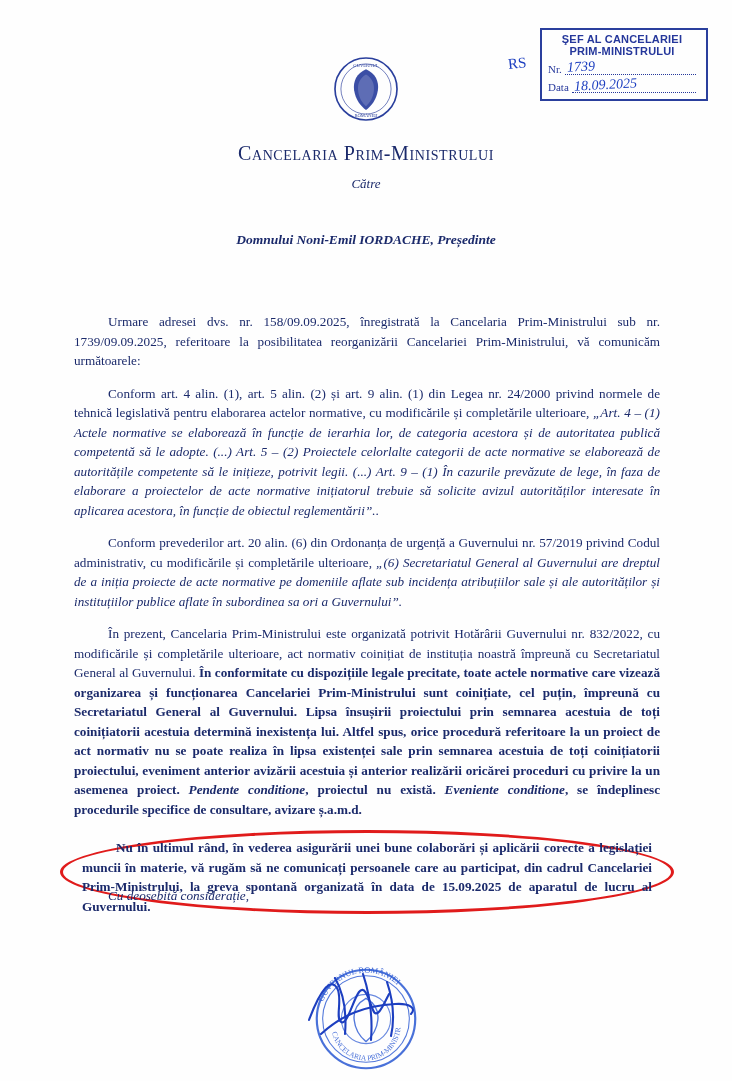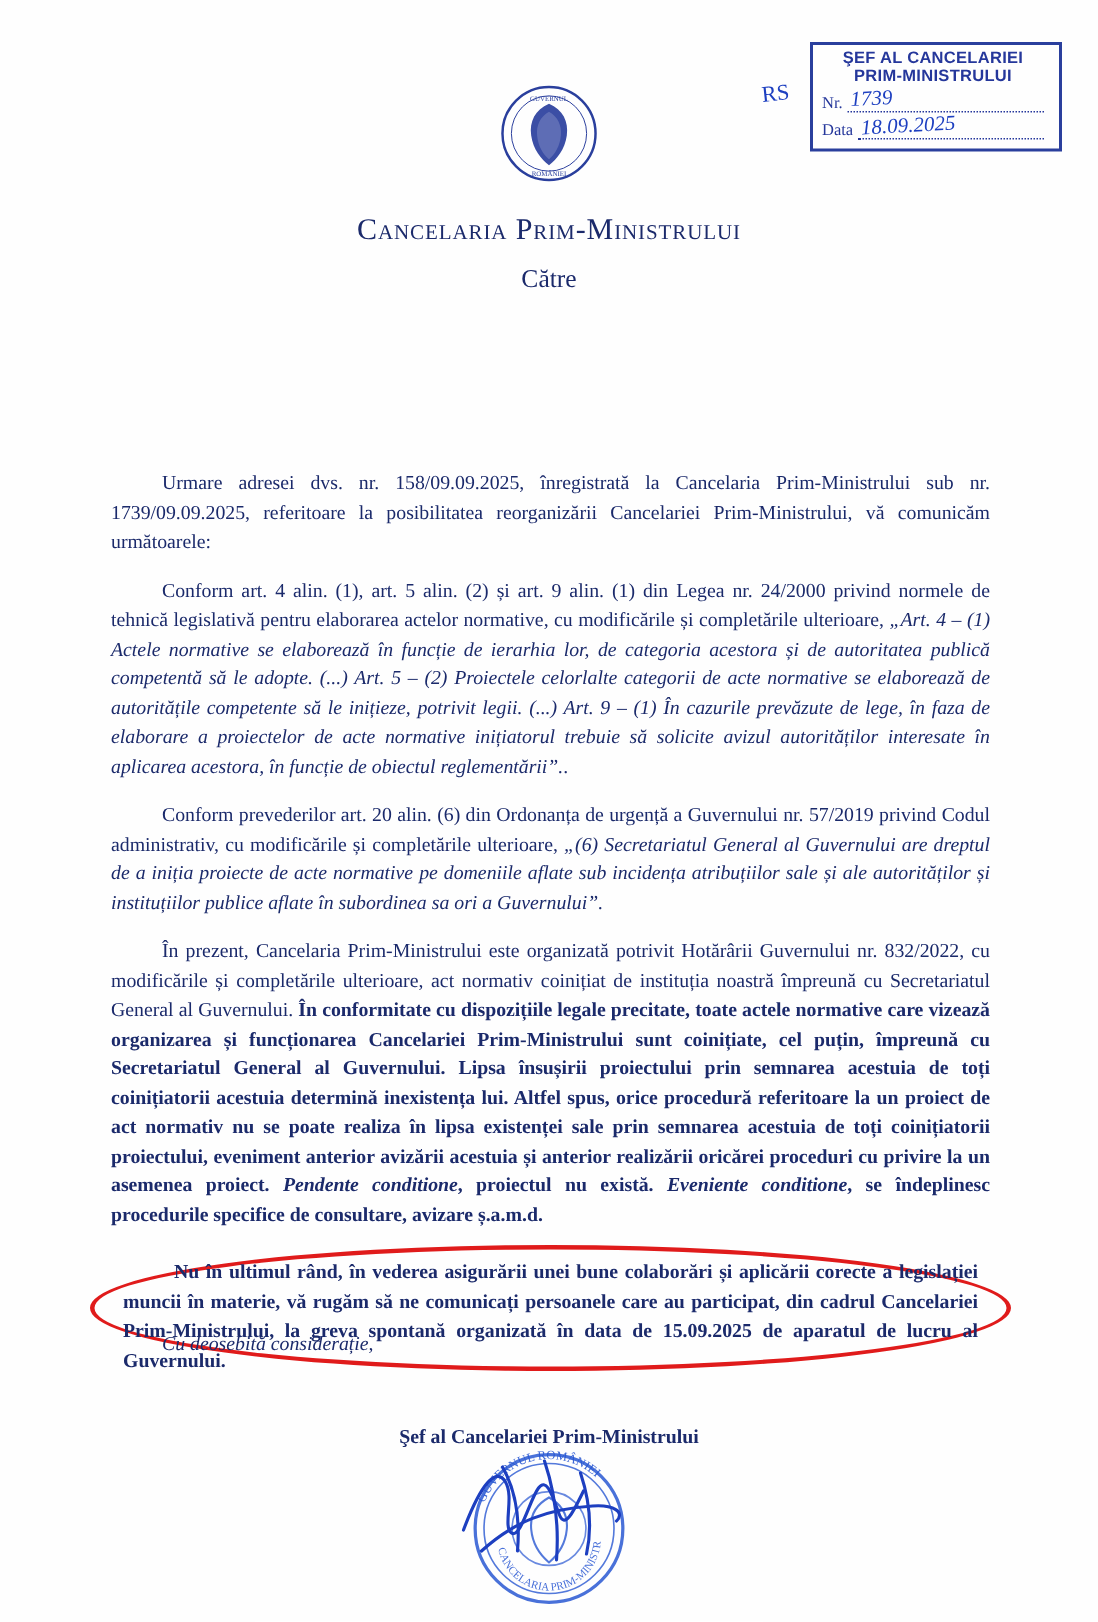--- a/index.html
+++ b/index.html
@@ -98,21 +98,21 @@
     letter-spacing: .6px;
     color: #1b2a6b;
     font-variant: small-caps;
   }
   .center-line {
     width: 100%;
     text-align: center;
     font-family: "Liberation Serif", serif;
     color: #1b2a6b;
   }
-  .to-line { position: absolute; top: 176px; font-size: 17px; }
+  .to-line { position: absolute; top: 176px; font-style: italic; font-size: 13px; }
   .addr1 { position: absolute; top: 203px; font-style: italic; font-weight: bold; font-size: 13.5px; }
   .addr2 { position: absolute; top: 232px; font-style: italic; font-weight: bold; font-size: 13.5px; }
   .greet { position: absolute; top: 261px; font-style: italic; font-weight: bold; font-size: 13.5px; }
 
   
   .body-text {
     position: absolute;
     top: 312px;
     left: 74px;
     width: 586px;
@@ -235,20 +235,21 @@
       <circle cx="50" cy="50" r="38" fill="none" stroke="#2a3f9d" stroke-width="1"></circle>
       <path d="M50 20 C36 26 30 38 32 52 C34 66 42 76 50 82 C58 76 66 66 68 52 C70 38 64 26 50 20 Z" fill="#2a3f9d" opacity="0.92"></path>
       <path d="M50 28 C41 33 37 42 38 52 C39 63 44 71 50 76 C56 71 61 63 62 52 C63 42 59 33 50 28 Z" fill="#ffffff" opacity="0.18"></path>
       <text x="50" y="17" font-size="7" fill="#2a3f9d" text-anchor="middle" font-family="Liberation Serif, serif">GUVERNUL</text>
       <text x="50" y="93" font-size="7" fill="#2a3f9d" text-anchor="middle" font-family="Liberation Serif, serif">ROMÂNIEI</text>
     </svg>
   </div>
 
   <div class="org-title">Cancelaria Prim-Ministrului</div>
   <div class="center-line to-line">Către</div>
+  <div class="center-line addr2">Domnului Noni-Emil IORDACHE, Președinte</div>
 
   <div class="body-text">
     <p>Urmare adresei dvs. nr. 158/09.09.2025, înregistrată la Cancelaria Prim-Ministrului sub nr. 1739/09.09.2025, referitoare la posibilitatea reorganizării Cancelariei Prim-Ministrului, vă comunicăm următoarele:</p>
 
     <p>
       <span>Conform art. 4 alin. (1), art. 5 alin. (2) și art. 9 alin. (1) din Legea nr. 24/2000 privind normele de tehnică legislativă pentru elaborarea actelor normative, cu modificările și completările ulterioare, </span><span class="it">„Art. 4 – (1) Actele normative se elaborează în funcție de ierarhia lor, de categoria acestora și de autoritatea publică competentă să le adopte. (...) Art. 5 – (2) Proiectele celorlalte categorii de acte normative se elaborează de autoritățile competente să le inițieze, potrivit legii. (...) Art. 9 – (1) În cazurile prevăzute de lege, în faza de elaborare a proiectelor de acte normative inițiatorul trebuie să solicite avizul autorităților interesate în aplicarea acestora, în funcție de obiectul reglementării”.</span><span>.</span>
     </p>
 
     <p>
       <span>Conform prevederilor art. 20 alin. (6) din Ordonanța de urgență a Guvernului nr. 57/2019 privind Codul administrativ, cu modificările și completările ulterioare, </span><span class="it">„(6) Secretariatul General al Guvernului are dreptul de a iniția proiecte de acte normative pe domeniile aflate sub incidența atribuțiilor sale și ale autorităților și instituțiilor publice aflate în subordinea sa ori a Guvernului”.</span>
@@ -259,21 +260,20 @@
     </p>
 
   </div>
 
   <div class="final-wrap">
     <div class="final-oval"></div>
     <p class="final-text">Nu în ultimul rând, în vederea asigurării unei bune colaborări și aplicării corecte a legislației muncii în materie, vă rugăm să ne comunicați persoanele care au participat, din cadrul Cancelariei Prim-Ministrului, la greva spontană organizată în data de 15.09.2025 de aparatul de lucru al Guvernului.</p>
   </div>
 
   <div class="closing">Cu deosebită considerație,</div>
-  <div class="sig-role">Şef al Cancelariei Prim-Ministrului</div>
 
   <div class="seal">
     <svg viewBox="0 0 130 130" width="128" height="128" aria-hidden="true">
       <defs>
         <path id="outerArc" d="M 18,65 A 47,47 0 1 1 112,65"></path>
         <path id="innerArc" d="M 30,72 A 35,35 0 1 0 100,72"></path>
       </defs>
       <circle cx="65" cy="65" r="50" fill="none" stroke="#1d4fd0" stroke-width="2.2" opacity=".85"></circle>
       <circle cx="65" cy="65" r="44" fill="none" stroke="#1d4fd0" stroke-width="1.1" opacity=".8"></circle>
       <circle cx="65" cy="65" r="25" fill="none" stroke="#1d4fd0" stroke-width="1.1" opacity=".7"></circle>

